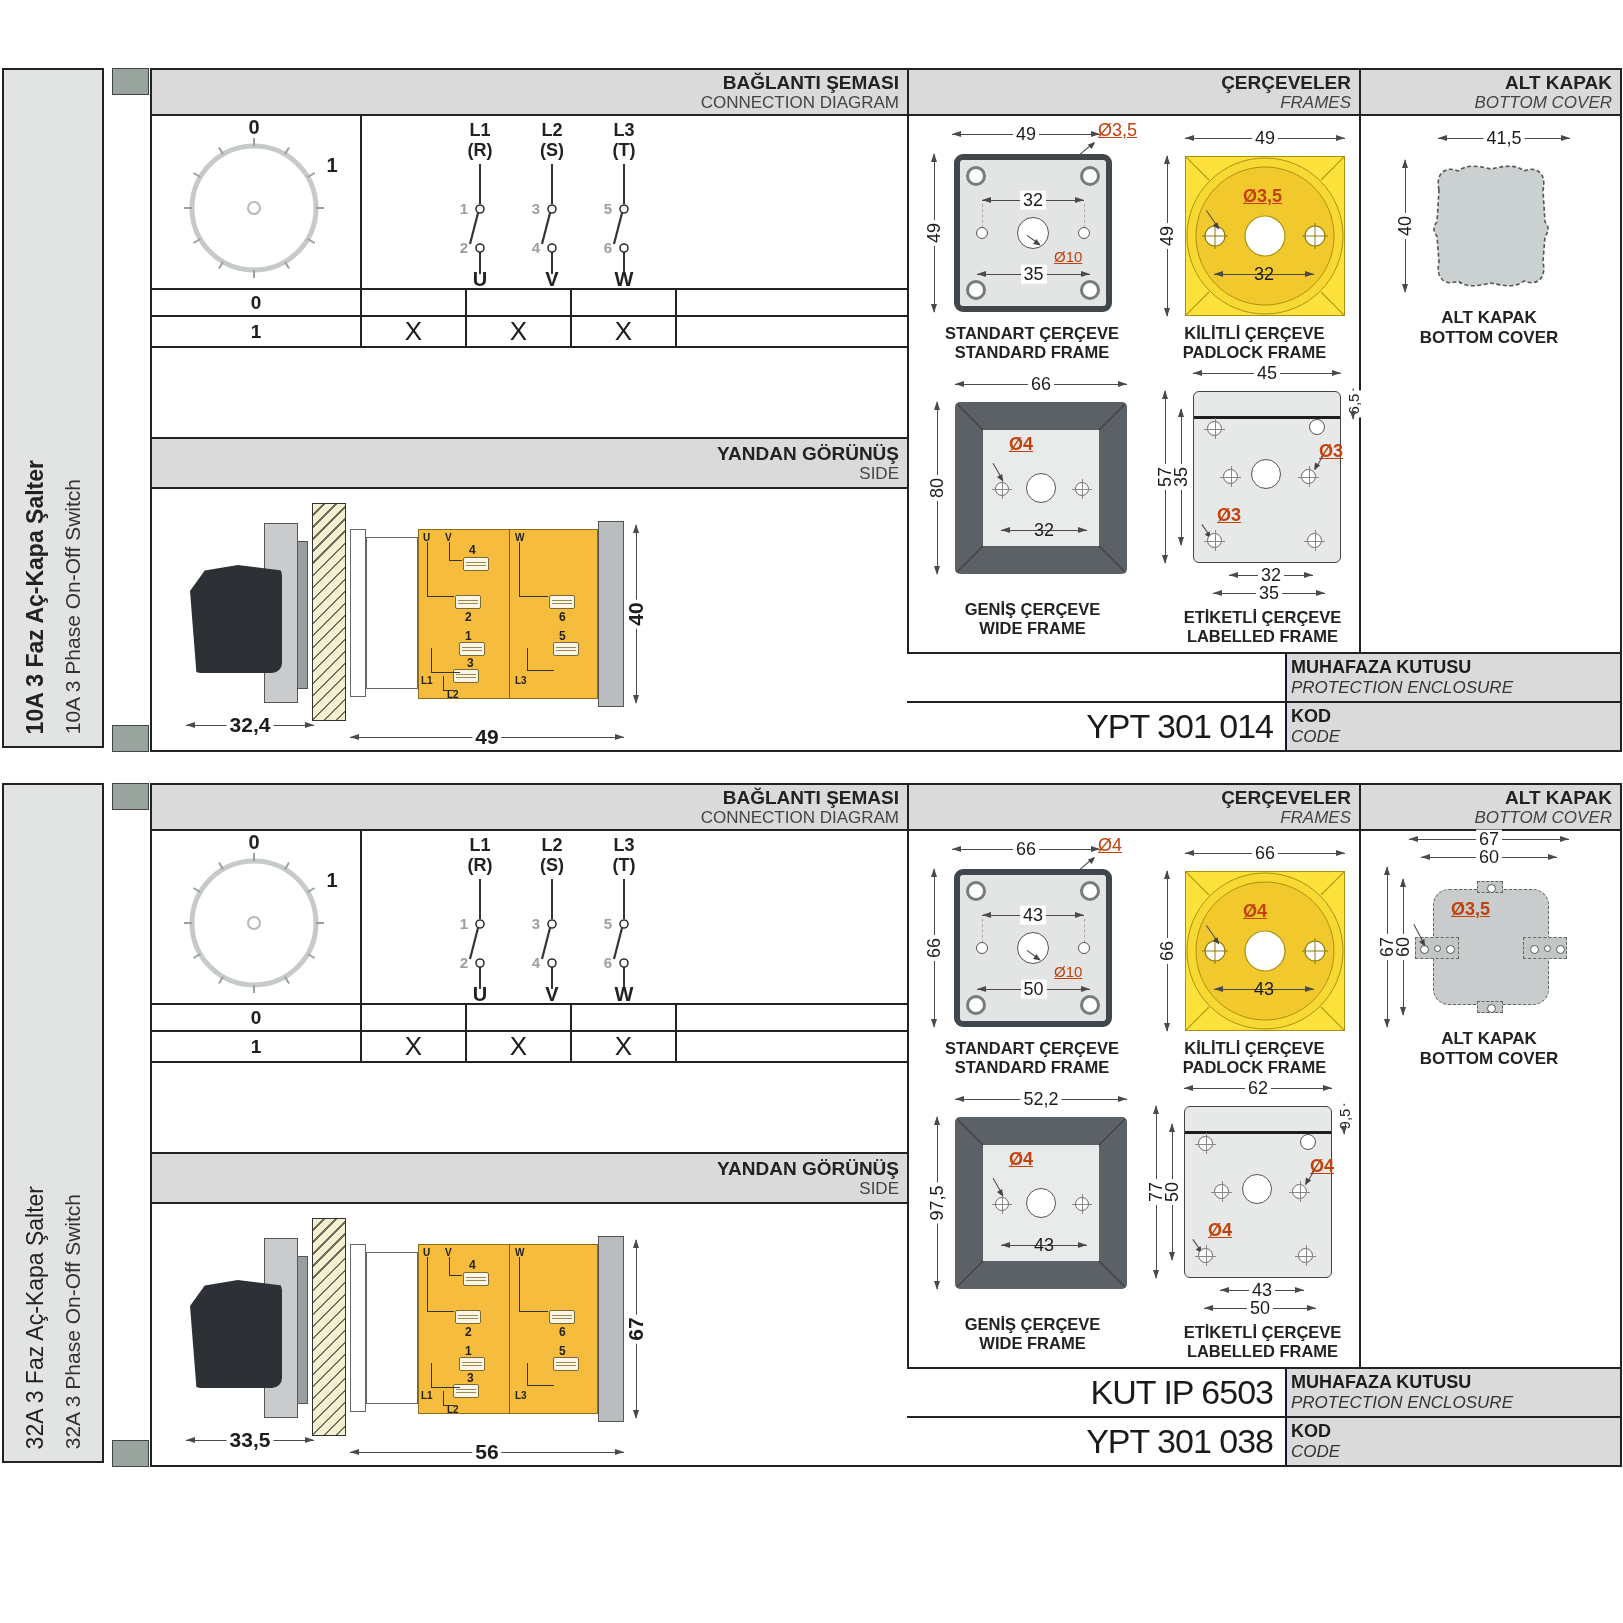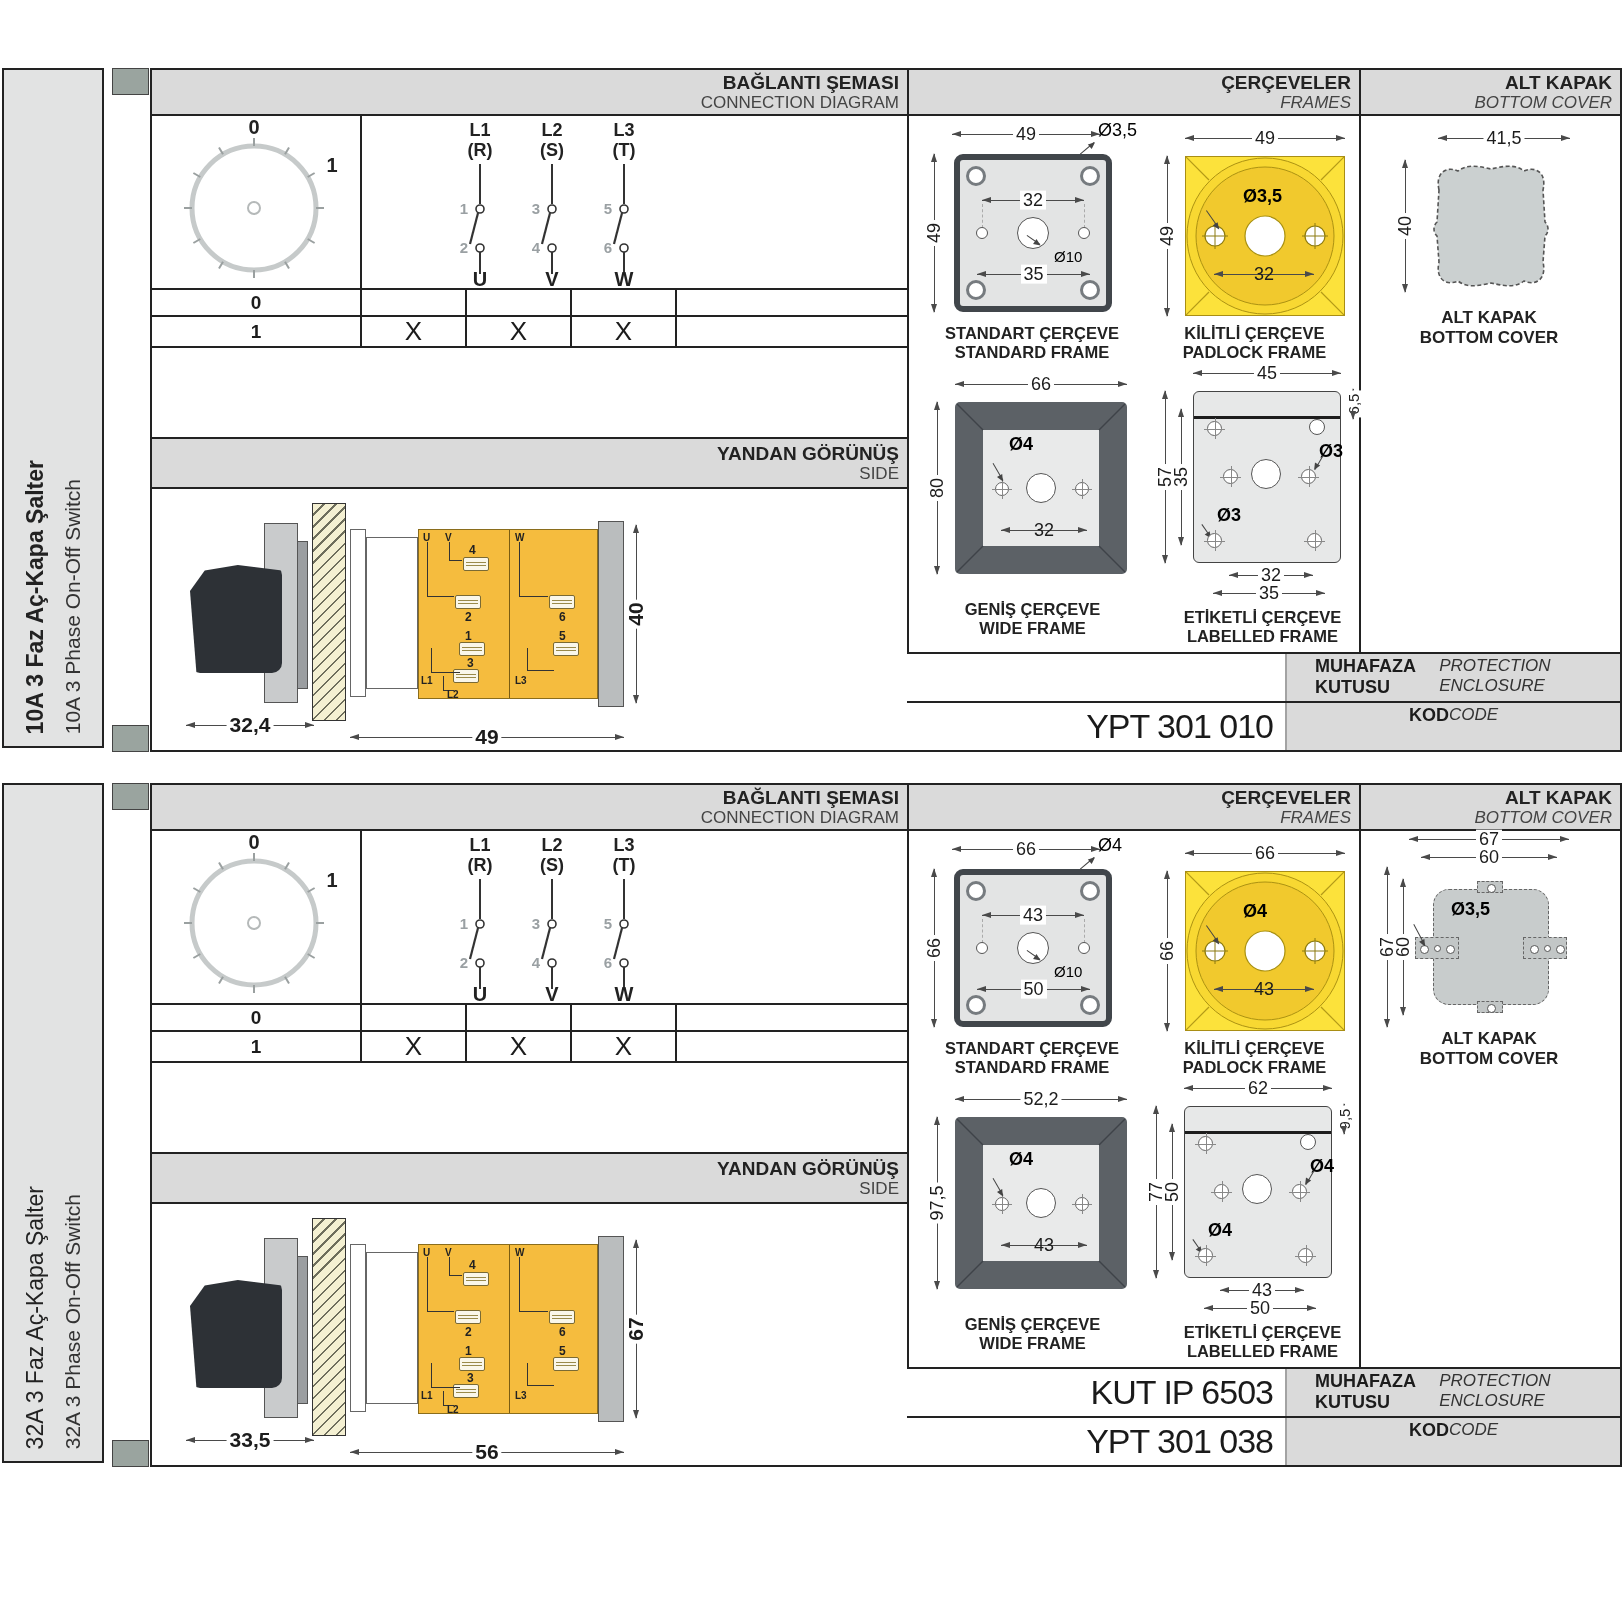--- a/index.html
+++ b/index.html
@@ -85,21 +85,21 @@
   .dim:after{content:"";position:absolute;right:0;top:-4.4px;border-top:3.5px solid transparent;border-bottom:3.5px solid transparent;border-left:9px solid #4a4a4a;}
   .lbl{position:absolute;left:50%;top:0;transform:translate(-50%,-55%);background:#fff;padding:0 3px;
        font-size:18px;color:#1c1c1c;line-height:1.05;white-space:nowrap;}
   .vdim{position:absolute;border-left:1.4px solid #4a4a4a;}
   .vdim:before{content:"";position:absolute;top:-1px;left:-4.4px;border-left:3.5px solid transparent;border-right:3.5px solid transparent;border-bottom:9px solid #4a4a4a;}
   .vdim:after{content:"";position:absolute;bottom:-1px;left:-4.4px;border-left:3.5px solid transparent;border-right:3.5px solid transparent;border-top:9px solid #4a4a4a;}
   .vlbl{position:absolute;left:0;top:50%;transform:translate(-52%,-50%) rotate(-90deg);background:#fff;padding:0 3px;font-size:18px;line-height:1.05;white-space:nowrap;}
   .big .lbl,.big .vlbl{font-size:21px;font-weight:bold;}
   .leader{position:absolute;border-top:1.3px solid #444;transform-origin:left center;}
   .leader:after{content:"";position:absolute;left:-1px;top:-3.6px;border-top:3px solid transparent;border-bottom:3px solid transparent;border-right:7px solid #444;}
-  .fo-label{position:absolute;font-size:18px;color:#000000;white-space:nowrap;}
+  .fo-label{position:absolute;font-size:18px;color:#c2410c;white-space:nowrap;text-decoration:underline;}
 
   
   .hx{position:absolute;border:1.3px solid #666;border-radius:50%;background:#fff;}
   .hx:before{content:"";position:absolute;left:50%;top:-4px;bottom:-4px;border-left:1px solid #888;}
   .hx:after{content:"";position:absolute;top:50%;left:-4px;right:-4px;border-top:1px solid #888;}
   .hole{position:absolute;border:1.4px solid #555;border-radius:50%;background:#fff;box-sizing:border-box;}
 
   
   .frame{position:absolute;}
   .capt{position:absolute;text-align:center;font-weight:bold;font-size:16.5px;line-height:1.18;color:#222;}
@@ -110,22 +110,22 @@
   .lab-body{position:absolute;background:#e7e8e8;border:1.5px solid #444;border-radius:6px;box-sizing:border-box;}
   .lab-band{position:absolute;left:0;right:0;top:0;height:24px;border-bottom:3px solid #1d1d1d;}
   .ext{position:absolute;border-left:1px dashed #aaa;}
 
   
   .code-row{position:absolute;left:755px;width:713px;height:49px;border-top:2.5px solid #222;box-sizing:border-box;}
   .row-kut{top:582px;} .row-ypt{top:631px;}
   .code-val{position:absolute;left:0;top:0;width:378px;height:100%;display:flex;align-items:center;
             justify-content:flex-end;padding-right:12px;box-sizing:border-box;
             font-size:34px;letter-spacing:-1px;color:#1a1a1a;}
-  .code-lab{position:absolute;left:378px;right:0;top:0;bottom:0;background:#dadada;border-left:2px solid #a3a3a3;
-            padding:2px 28px;box-sizing:border-box;display:flex;flex-direction:row;justify-content:center;line-height:1.15;}
+  .code-lab{position:absolute;left:378px;right:0;top:0;bottom:0;background:#dadada;border-left:2px solid #0f172a;
+            padding:2px 4px;box-sizing:border-box;display:flex;flex-direction:column;justify-content:center;line-height:1.15;}
   .code-lab b{font-size:18px;} .code-lab i{font-size:17px;color:#333;}
 
   
   .colC{position:absolute;left:1207px;top:46px;width:261px;height:536px;}
   .cv-tab{position:absolute;background:#c2c6c6;border:1px dashed #666;box-sizing:border-box;}
   .tiny-hole{position:absolute;width:7px;height:7px;border:1px solid #555;border-radius:50%;background:#fff;}
 </style>
 </head>
 <body>
 
@@ -449,21 +449,21 @@
 
       </div>
 
       <div class="code-row row-kut">
         <div class="code-lab">
           <b>MUHAFAZA KUTUSU</b>
           <i>PROTECTION ENCLOSURE</i>
         </div>
       </div>
       <div class="code-row row-ypt">
-        <div class="code-val">YPT 301 010</div>
+        <div class="code-val">YPT 301 014</div>
         <div class="code-lab">
           <b>KOD</b>
           <i>CODE</i>
         </div>
       </div>
 
     </div>
   </div>
 
   <div class="section section-1">

